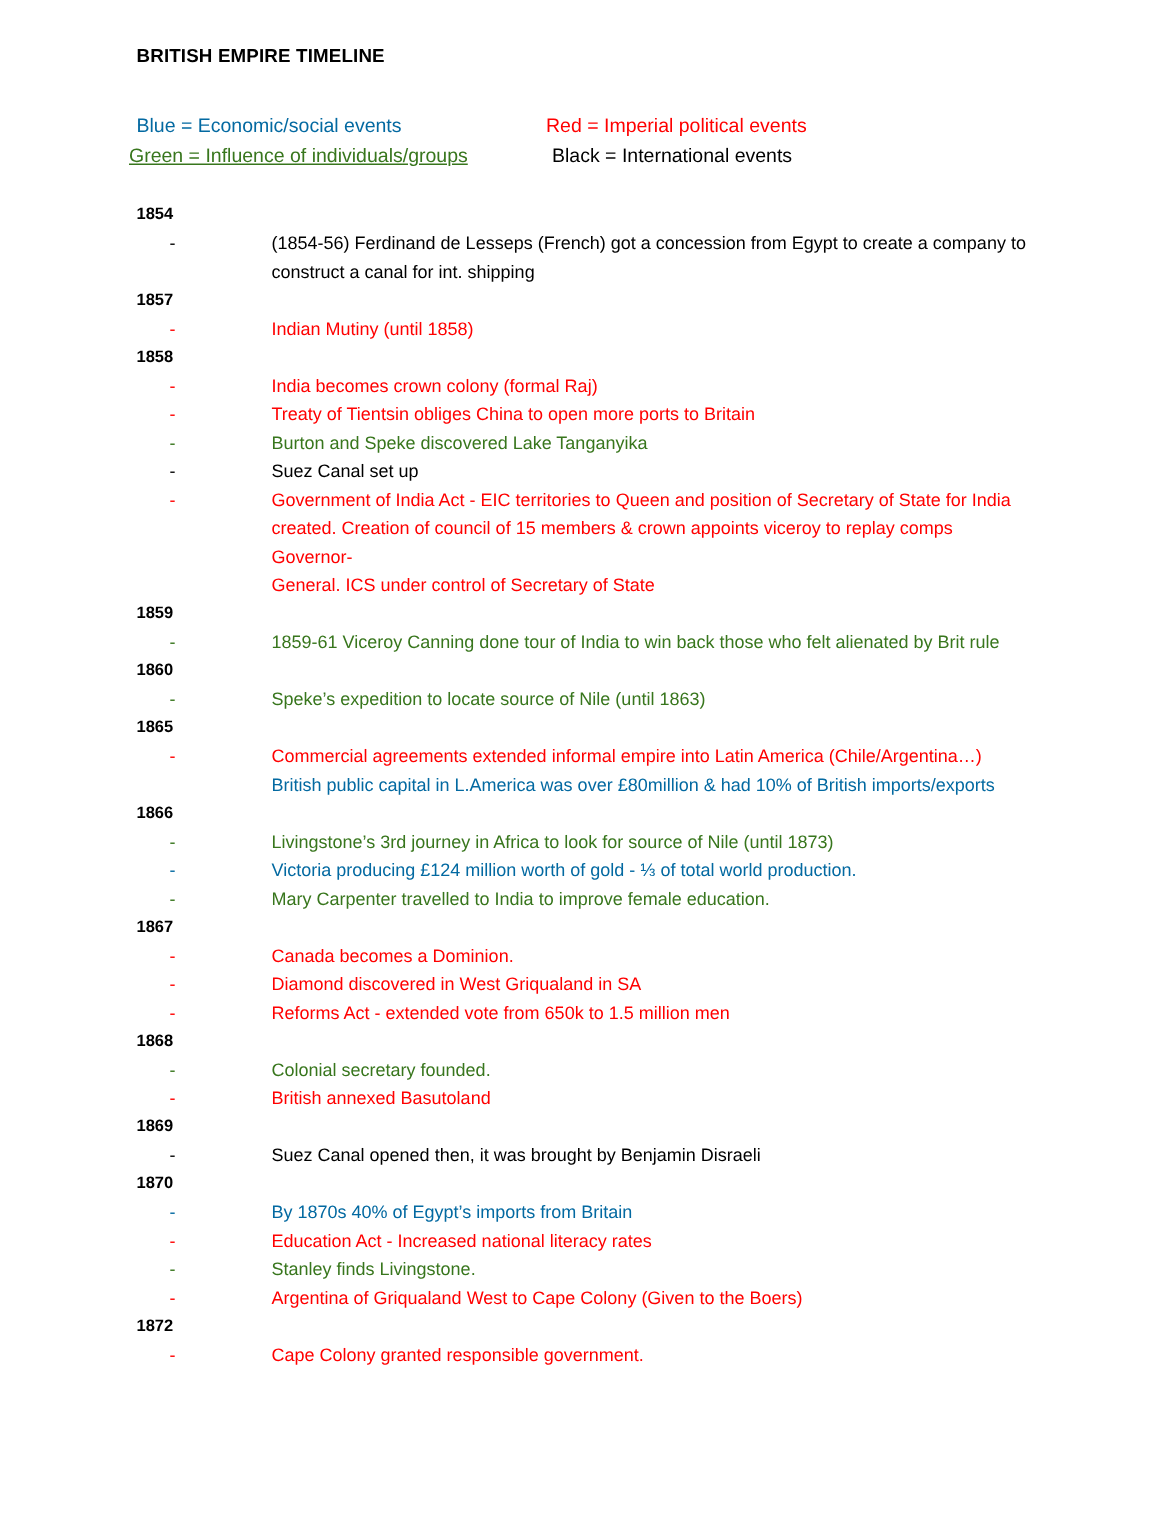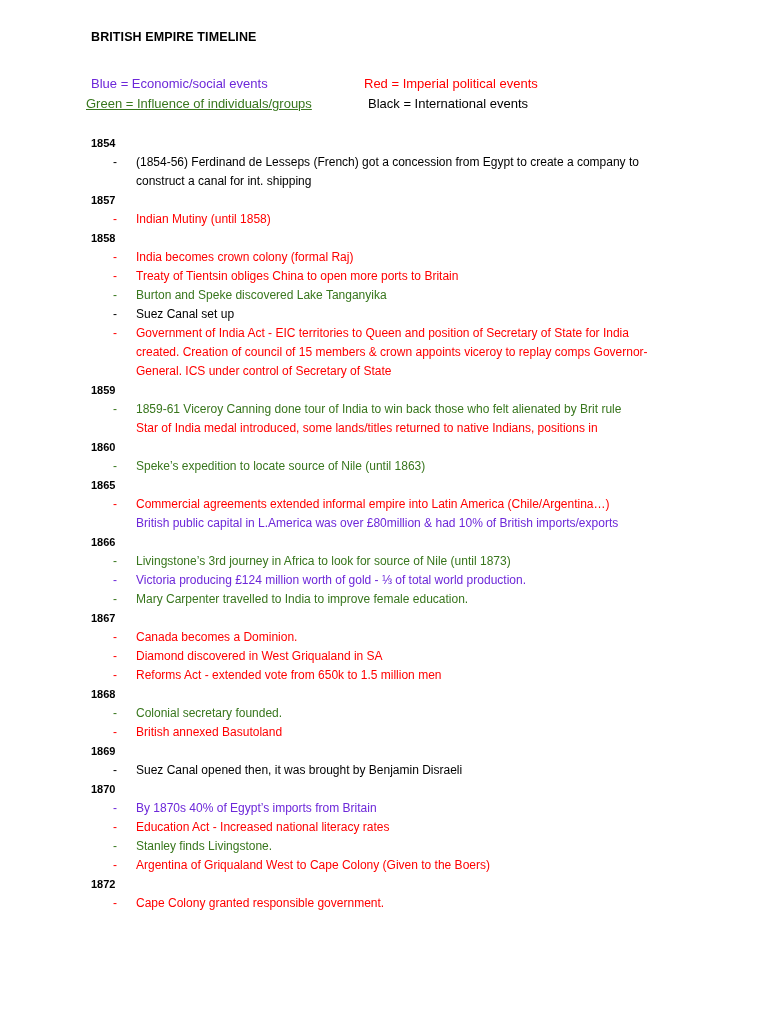--- a/index.html
+++ b/index.html
@@ -1,29 +1,29 @@
 <!DOCTYPE html>
 <html><head>
 <meta charset="utf-8">
 <style>
   html, body { margin: 0; padding: 0; background: #ffffff; }
   body { width: 768px; height: 1024px; position: relative; overflow: hidden;
          font-family: "Liberation Sans", sans-serif; color: #000; }
   .page { position: absolute; left: 0; top: 0; width: 768px; height: 872px; }
   .title { position: absolute; left: 91px; top: 30px; font-size: 12.5px; font-weight: bold; letter-spacing: 0.1px; }
   .legend { position: absolute; font-size: 13px; line-height: 16px; }
-  .blue { color: #6d28d9; }
+  .blue { color: #0369a1; }
   .green { color: #38761d; }
   .red { color: #ff0000; }
   .black { color: #000000; }
   .timeline { position: absolute; left: 91px; top: 134px; width: 600px; }
   .year { font-size: 11px; font-weight: bold; height: 19px; line-height: 19px; }
   .event { position: relative; padding-left: 45px; font-size: 12px; line-height: 19px; }
   .event .dash { position: absolute; left: 22px; top: 0; }
-  .event .text { display: block; }
+  .event .text { display: block; margin-left: 45px; }
 </style>
 </head>
 <body>
 
 <div class="page">
   <div class="title">BRITISH EMPIRE TIMELINE</div>
 
   <div class="legend blue" style="left:91px; top:76px;">Blue = Economic/social events</div>
   <div class="legend green" style="left:86px; top:96px;text-decoration:underline;">Green = Influence of individuals/groups</div>
   <div class="legend red" style="left:364px; top:76px;">Red = Imperial political events</div>
@@ -67,23 +67,20 @@
       <div class="event red">
         <span class="text">created. Creation of council of 15 members &amp; crown appoints viceroy to replay comps Governor-</span>
       </div>
       <div class="event red">
         <span class="text">General. ICS under control of Secretary of State</span>
       </div>
       <div class="year">1859</div>
       <div class="event green">
         <span class="dash">-</span>
         <span class="text">1859-61 Viceroy Canning done tour of India to win back those who felt alienated by Brit rule</span>
-      </div>
-      <div class="event red">
-        <span class="text">Star of India medal introduced, some lands/titles returned to native Indians, positions in</span>
       </div>
       <div class="year">1860</div>
       <div class="event green">
         <span class="dash">-</span>
         <span class="text">Speke’s expedition to locate source of Nile (until 1863)</span>
       </div>
       <div class="year">1865</div>
       <div class="event red">
         <span class="dash">-</span>
         <span class="text">Commercial agreements extended informal empire into Latin America (Chile/Argentina…)</span>

